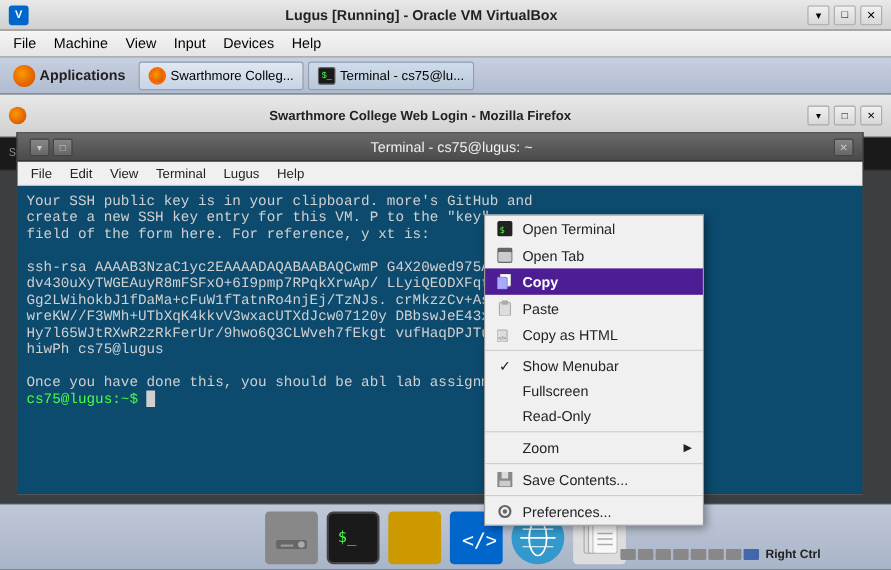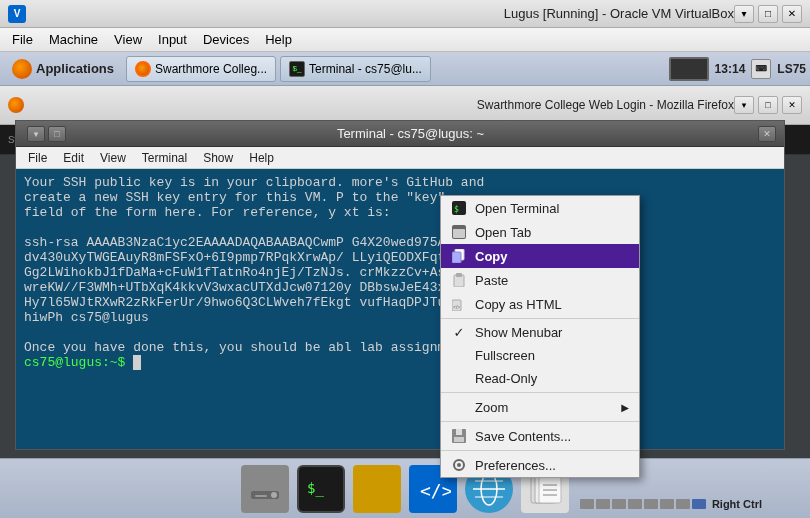--- a/index.html
+++ b/index.html
@@ -7,21 +7,21 @@
 
     
     .titlebar {
       background: linear-gradient(to bottom, #e8e8e8, #d0d0d0);
       height: 28px;
       display: flex;
       align-items: center;
       padding: 0 8px;
       border-bottom: 1px solid #aaa;
     }
-    .titlebar-title { flex: 1; text-align: right; font-size: 13px; font-weight: normal; color: #222; }
+    .titlebar-title { flex: 1; text-align: center; font-size: 13px; font-weight: bold; color: #222; }
     .titlebar-controls { display: flex; gap: 4px; }
     .titlebar-btn { width: 20px; height: 18px; background: linear-gradient(to bottom, #f0f0f0, #d8d8d8); border: 1px solid #aaa; border-radius: 2px; display: flex; align-items: center; justify-content: center; font-size: 10px; cursor: pointer; }
 
     
     .menubar {
       background: linear-gradient(to bottom, #f5f5f5, #e5e5e5);
       height: 24px;
       display: flex;
       align-items: center;
       padding: 0 4px;
@@ -191,26 +191,20 @@
   <div class="taskbar-tab">
     <div class="firefox-icon"></div>
     <span style="margin-left:4px">Swarthmore Colleg...</span>
   </div>
   <div class="taskbar-tab active">
     <div style="width:16px;height:16px;background:#1a1a1a;border:1px solid #666;border-radius:2px;display:flex;align-items:center;justify-content:center;">
       <span style="color:#44ff44;font-size:8px;">$_</span>
     </div>
     <span style="margin-left:4px">Terminal - cs75@lu...</span>
   </div>
-  <div class="taskbar-right">
-    <div style="background:#333;width:40px;height:24px;border:2px solid #666;border-radius:2px;"></div>
-    <span>13:14</span>
-    <div style="width:20px;height:20px;border:1px solid #888;border-radius:2px;background:#ddd;display:flex;align-items:center;justify-content:center;font-size:8px;font-weight:bold;">⌨</div>
-    <span>LS75</span>
-  </div>
 </div>
 
 <div class="titlebar" style="height:39px;">
   <div style="width:16px;height:16px;background:radial-gradient(circle at 40% 40%, #ff9900, #cc4400);border-radius:50%;margin-right:6px;"></div>
   <div class="titlebar-title" style="font-size:12px;">Swarthmore College Web Login - Mozilla Firefox</div>
   <div class="titlebar-controls">
     <div class="titlebar-btn" style="font-size:9px;">▾</div>
     <div class="titlebar-btn" style="font-size:9px;">□</div>
     <div class="titlebar-btn" style="font-size:9px;">✕</div>
   </div>
@@ -227,21 +221,21 @@
     <div class="terminal-btn">□</div>
     <div class="terminal-title">Terminal - cs75@lugus: ~</div>
     <div class="terminal-btn">✕</div>
   </div>
 
   <div class="terminal-menu">
     <div class="terminal-menu-item">File</div>
     <div class="terminal-menu-item">Edit</div>
     <div class="terminal-menu-item">View</div>
     <div class="terminal-menu-item">Terminal</div>
-    <div class="terminal-menu-item">Show</div>
+    <div class="terminal-menu-item">Lugus</div>
     <div class="terminal-menu-item">Help</div>
   </div>
 
   <div class="terminal-content">
     <div>Your SSH public key is in your clipboard.   more's GitHub and</div>
     <div>create a new SSH key entry for this VM. P   to the "key"</div>
     <div>field of the form here.  For reference, y   xt is:</div>
     <div>&nbsp;</div>
     <div>ssh-rsa AAAAB3NzaC1yc2EAAAADAQABAABAQCwmP   G4X20wed975AaDNM+</div>
     <div>dv430uXyTWGEAuyR8mFSFxO+6I9pmp7RPqkXrwAp/   LLyiQEODXFqto2+GM</div>
@@ -399,21 +393,21 @@
         <rect x="4" y="4" width="22" height="28" rx="2" fill="#ddd" stroke="#aaa"></rect>
         <rect x="8" y="4" width="22" height="28" rx="2" fill="#eee" stroke="#aaa"></rect>
         <rect x="12" y="4" width="22" height="28" rx="2" fill="#f8f8f8" stroke="#bbb"></rect>
         <line x1="16" y1="14" x2="30" y2="14" stroke="#aaa" stroke-width="1.5"></line>
         <line x1="16" y1="19" x2="30" y2="19" stroke="#aaa" stroke-width="1.5"></line>
         <line x1="16" y1="24" x2="30" y2="24" stroke="#aaa" stroke-width="1.5"></line>
       </svg>
   </div>
 </div>
 
-<div style="position:absolute;bottom:8px;right:48px;font-size:11px;font-weight:bold;color:#222;display:flex;align-items:center;gap:6px;">
+<div style="position:absolute;bottom:8px;right:64px;font-size:11px;font-weight:bold;color:#222;display:flex;align-items:center;gap:6px;">
 
   <div style="display:flex;gap:2px;align-items:center;">
     <div style="width:14px;height:10px;background:#888;border-radius:1px;"></div>
     <div style="width:14px;height:10px;background:#888;border-radius:1px;"></div>
     <div style="width:14px;height:10px;background:#888;border-radius:1px;"></div>
     <div style="width:14px;height:10px;background:#888;border-radius:1px;"></div>
     <div style="width:14px;height:10px;background:#888;border-radius:1px;"></div>
     <div style="width:14px;height:10px;background:#888;border-radius:1px;"></div>
     <div style="width:14px;height:10px;background:#888;border-radius:1px;"></div>
     <div style="width:14px;height:10px;background:#4466aa;border-radius:1px;"></div>

